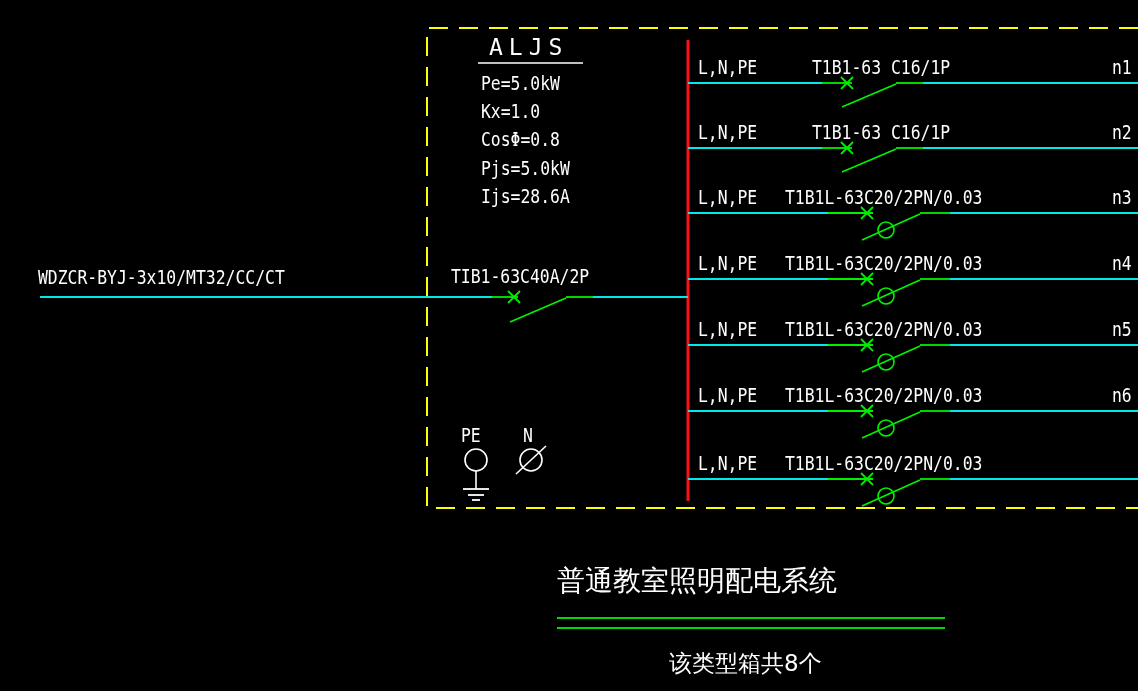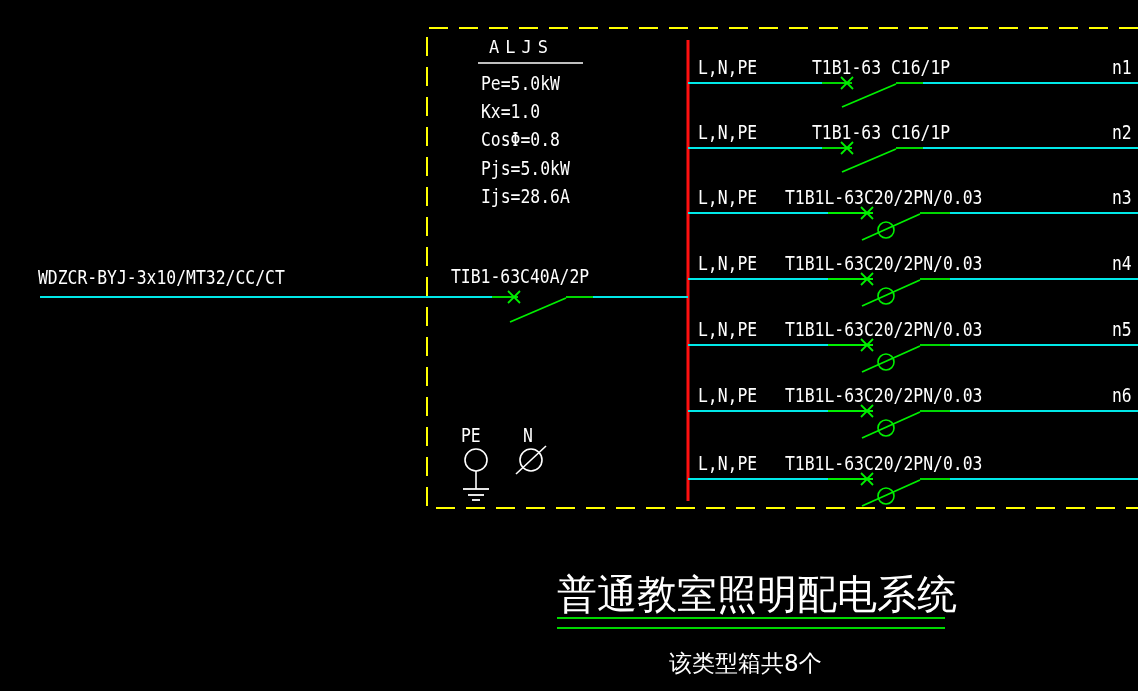--- a/index.html
+++ b/index.html
@@ -6,23 +6,23 @@
     --c-line:#00e8e8; --c-dev:#00f000; --c-bus:#ff1010; --c-frame:#ffff00;
     --c-text:#ffffff; --c-underline:#00d800; --c-bg:#000000;
   }
   html,body{margin:0;padding:0;background:var(--c-bg);}
   #stage{position:relative;width:1138px;height:691px;background:var(--c-bg);overflow:hidden;
          font-family:"DejaVu Sans Mono",monospace;}
   svg{position:absolute;left:0;top:0;}
   .cad{position:absolute;color:var(--c-text);font-size:20px;line-height:20px;
        white-space:pre;transform:scaleX(0.82);transform-origin:0 0;
        font-family:"DejaVu Sans Mono",monospace;font-weight:400;}
-  .panel-name{font-size:17px;letter-spacing:6px;transform:none;}
-  .cjk-title{position:absolute;color:var(--c-text);font-size:40px;line-height:34px;
-       letter-spacing:0px;white-space:pre;font-family:Liberation Mono, monospace;margin-top:17px;}
+  .panel-name{font-size:23px;letter-spacing:6px;transform:none;}
+  .cjk-title{position:absolute;color:var(--c-text);font-size:28px;line-height:34px;
+       letter-spacing:0px;white-space:pre;font-family:Liberation Serif, serif;}
   .cjk-note{position:absolute;color:var(--c-text);font-size:23px;line-height:24px;
        white-space:pre;font-family:"DejaVu Sans",sans-serif;margin-left:47px;}
 </style>
 </head>
 <body>
 
 <div id="stage">
   <svg id="wires" width="1138" height="691" viewBox="0 0 1138 691">
       <g>
         <path d="M1138,28 L427,28 L427,508 L1138,508" fill="none" stroke="#ffff00" stroke-width="2" stroke-dasharray="19 11"></path>

